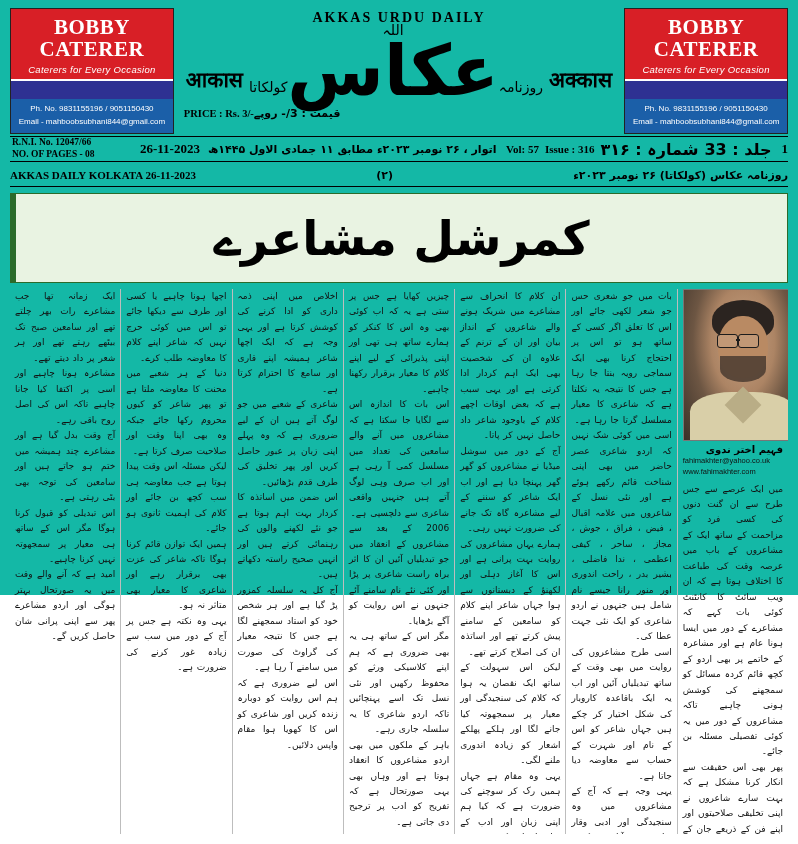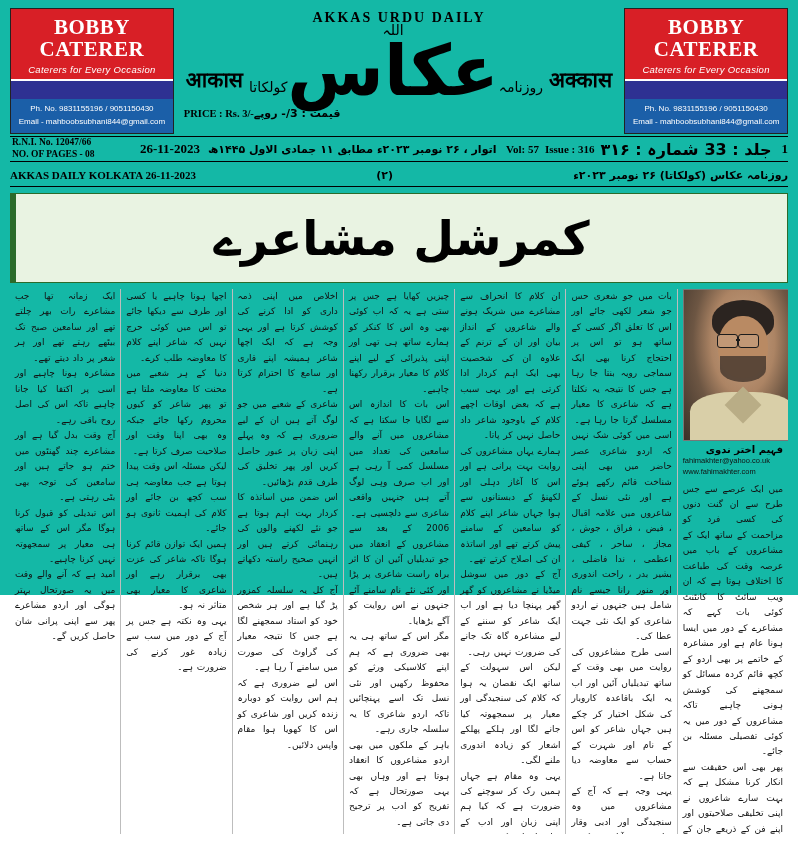--- a/index.html
+++ b/index.html
@@ -443,22 +443,22 @@
 
     <div class="col">
       <div class="urdu-text">بات میں جو شعری حس جو شعر لکھی جائے اور اس کا تعلق اگر کسی کے ساتھ ہو تو اس پر احتجاج کرنا بھی ایک سماجی رویہ بنتا جا رہا ہے جس کا نتیجہ یہ نکلتا ہے کہ شاعری کا معیار مسلسل گرتا جا رہا ہے۔</div>
       <div class="urdu-text">اسی میں کوئی شک نہیں کہ اردو شاعری عصر حاضر میں بھی اپنی شناخت قائم رکھے ہوئے ہے اور نئی نسل کے شاعروں میں علامہ اقبال ، فیض ، فراق ، جوش ، مجاز ، ساحر ، کیفی اعظمی ، ندا فاضلی ، بشیر بدر ، راحت اندوری اور منور رانا جیسے نام شامل ہیں جنہوں نے اردو شاعری کو ایک نئی جہت عطا کی۔</div>
       <div class="urdu-text">اسی طرح مشاعروں کی روایت میں بھی وقت کے ساتھ تبدیلیاں آئیں اور اب یہ ایک باقاعدہ کاروبار کی شکل اختیار کر چکے ہیں جہاں شاعر کو اس کے نام اور شہرت کے حساب سے معاوضہ دیا جاتا ہے۔</div>
       <div class="urdu-text">یہی وجہ ہے کہ آج کے مشاعروں میں وہ سنجیدگی اور ادبی وقار نظر نہیں آتا جو کبھی اس کی پہچان ہوا کرتا تھا۔</div>
     </div>
 
     <div class="col">
       <div class="urdu-text">ان کلام کا انحراف سے مشاعرے میں شریک ہونے والے شاعروں کے انداز بیان اور ان کے ترنم کے علاوہ ان کی شخصیت بھی ایک اہم کردار ادا کرتی ہے اور یہی سبب ہے کہ بعض اوقات اچھے کلام کے باوجود شاعر داد حاصل نہیں کر پاتا۔</div>
+      <div class="urdu-text">آج کے دور میں سوشل میڈیا نے مشاعروں کو گھر گھر پہنچا دیا ہے اور اب ایک شاعر کو سننے کے لیے مشاعرہ گاہ تک جانے کی ضرورت نہیں رہی۔</div>
       <div class="urdu-text">ہمارے یہاں مشاعروں کی روایت بہت پرانی ہے اور اس کا آغاز دہلی اور لکھنؤ کے دبستانوں سے ہوا جہاں شاعر اپنے کلام کو سامعین کے سامنے پیش کرتے تھے اور اساتذہ ان کی اصلاح کرتے تھے۔</div>
-      <div class="urdu-text">آج کے دور میں سوشل میڈیا نے مشاعروں کو گھر گھر پہنچا دیا ہے اور اب ایک شاعر کو سننے کے لیے مشاعرہ گاہ تک جانے کی ضرورت نہیں رہی۔</div>
       <div class="urdu-text">لیکن اس سہولت کے ساتھ ایک نقصان یہ ہوا کہ کلام کی سنجیدگی اور معیار پر سمجھوتہ کیا جانے لگا اور ہلکے پھلکے اشعار کو زیادہ اندوری ملنے لگی۔</div>
       <div class="urdu-text">یہی وہ مقام ہے جہاں ہمیں رک کر سوچنے کی ضرورت ہے کہ کیا ہم اپنی زبان اور ادب کے ساتھ انصاف کر رہے ہیں یا نہیں۔</div>
     </div>
 
     <div class="col">
       <div class="urdu-text">چیزیں کھایا ہے جس پر ستی ہے یہ کہ اب کوئی بھی وہ اس کا کنکر کو ہمارے ساتھ ہی تھی اور اپنی پذیرائی کے لیے اپنے کلام کا معیار برقرار رکھنا چاہیے۔</div>
       <div class="urdu-text">اس بات کا اندازہ اس سے لگایا جا سکتا ہے کہ مشاعروں میں آنے والے سامعین کی تعداد میں مسلسل کمی آ رہی ہے اور اب صرف وہی لوگ آتے ہیں جنہیں واقعی شاعری سے دلچسپی ہے۔</div>
       <div class="urdu-text">2006 کے بعد سے مشاعروں کے انعقاد میں جو تبدیلیاں آئیں ان کا اثر براہ راست شاعری پر پڑا اور کئی نئے نام سامنے آئے جنہوں نے اس روایت کو آگے بڑھایا۔</div>
       <div class="urdu-text">مگر اس کے ساتھ ہی یہ بھی ضروری ہے کہ ہم اپنے کلاسیکی ورثے کو محفوظ رکھیں اور نئی نسل تک اسے پہنچائیں تاکہ اردو شاعری کا یہ سلسلہ جاری رہے۔</div>
       <div class="urdu-text">باہر کے ملکوں میں بھی اردو مشاعروں کا انعقاد ہوتا ہے اور وہاں بھی یہی صورتحال ہے کہ تفریح کو ادب پر ترجیح دی جاتی ہے۔</div>
@@ -476,19 +476,19 @@
       <div class="urdu-text">اچھا ہونا چاہیے یا کسی اور طرف سے دیکھا جائے تو اس میں کوئی حرج نہیں کہ شاعر اپنے کلام کا معاوضہ طلب کرے۔</div>
       <div class="urdu-text">دنیا کے ہر شعبے میں محنت کا معاوضہ ملتا ہے تو پھر شاعر کو کیوں محروم رکھا جائے جبکہ وہ بھی اپنا وقت اور صلاحیت صرف کرتا ہے۔</div>
       <div class="urdu-text">لیکن مسئلہ اس وقت پیدا ہوتا ہے جب معاوضہ ہی سب کچھ بن جائے اور کلام کی اہمیت ثانوی ہو جائے۔</div>
       <div class="urdu-text">ہمیں ایک توازن قائم کرنا ہوگا تاکہ شاعر کی عزت بھی برقرار رہے اور شاعری کا معیار بھی متاثر نہ ہو۔</div>
       <div class="urdu-text">یہی وہ نکتہ ہے جس پر آج کے دور میں سب سے زیادہ غور کرنے کی ضرورت ہے۔</div>
     </div>
 
     <div class="col">
       <div class="urdu-text">ایک زمانہ تھا جب مشاعرے رات بھر چلتے تھے اور سامعین صبح تک بیٹھے رہتے تھے اور ہر شعر پر داد دیتے تھے۔</div>
       <div class="urdu-text">مشاعرہ ہونا چاہیے اور اسی پر اکتفا کیا جانا چاہیے تاکہ اس کی اصل روح باقی رہے۔</div>
-      <div class="urdu-text">آج وقت بدل گیا ہے اور مشاعرے چند گھنٹوں میں ختم ہو جاتے ہیں اور سامعین کی توجہ بھی بٹی رہتی ہے۔</div>
+      <div class="urdu-text">آج وقت بدل گیا ہے اور مشاعرے چند ہمیشہ میں ختم ہو جاتے ہیں اور سامعین کی توجہ بھی بٹی رہتی ہے۔</div>
       <div class="urdu-text">اس تبدیلی کو قبول کرنا ہوگا مگر اس کے ساتھ ہی معیار پر سمجھوتہ نہیں کرنا چاہیے۔</div>
       <div class="urdu-text">امید ہے کہ آنے والے وقت میں یہ صورتحال بہتر ہوگی اور اردو مشاعرے پھر سے اپنی پرانی شان حاصل کریں گے۔</div>
     </div>
 
   </div>
 </div>
 
 </body></html>

